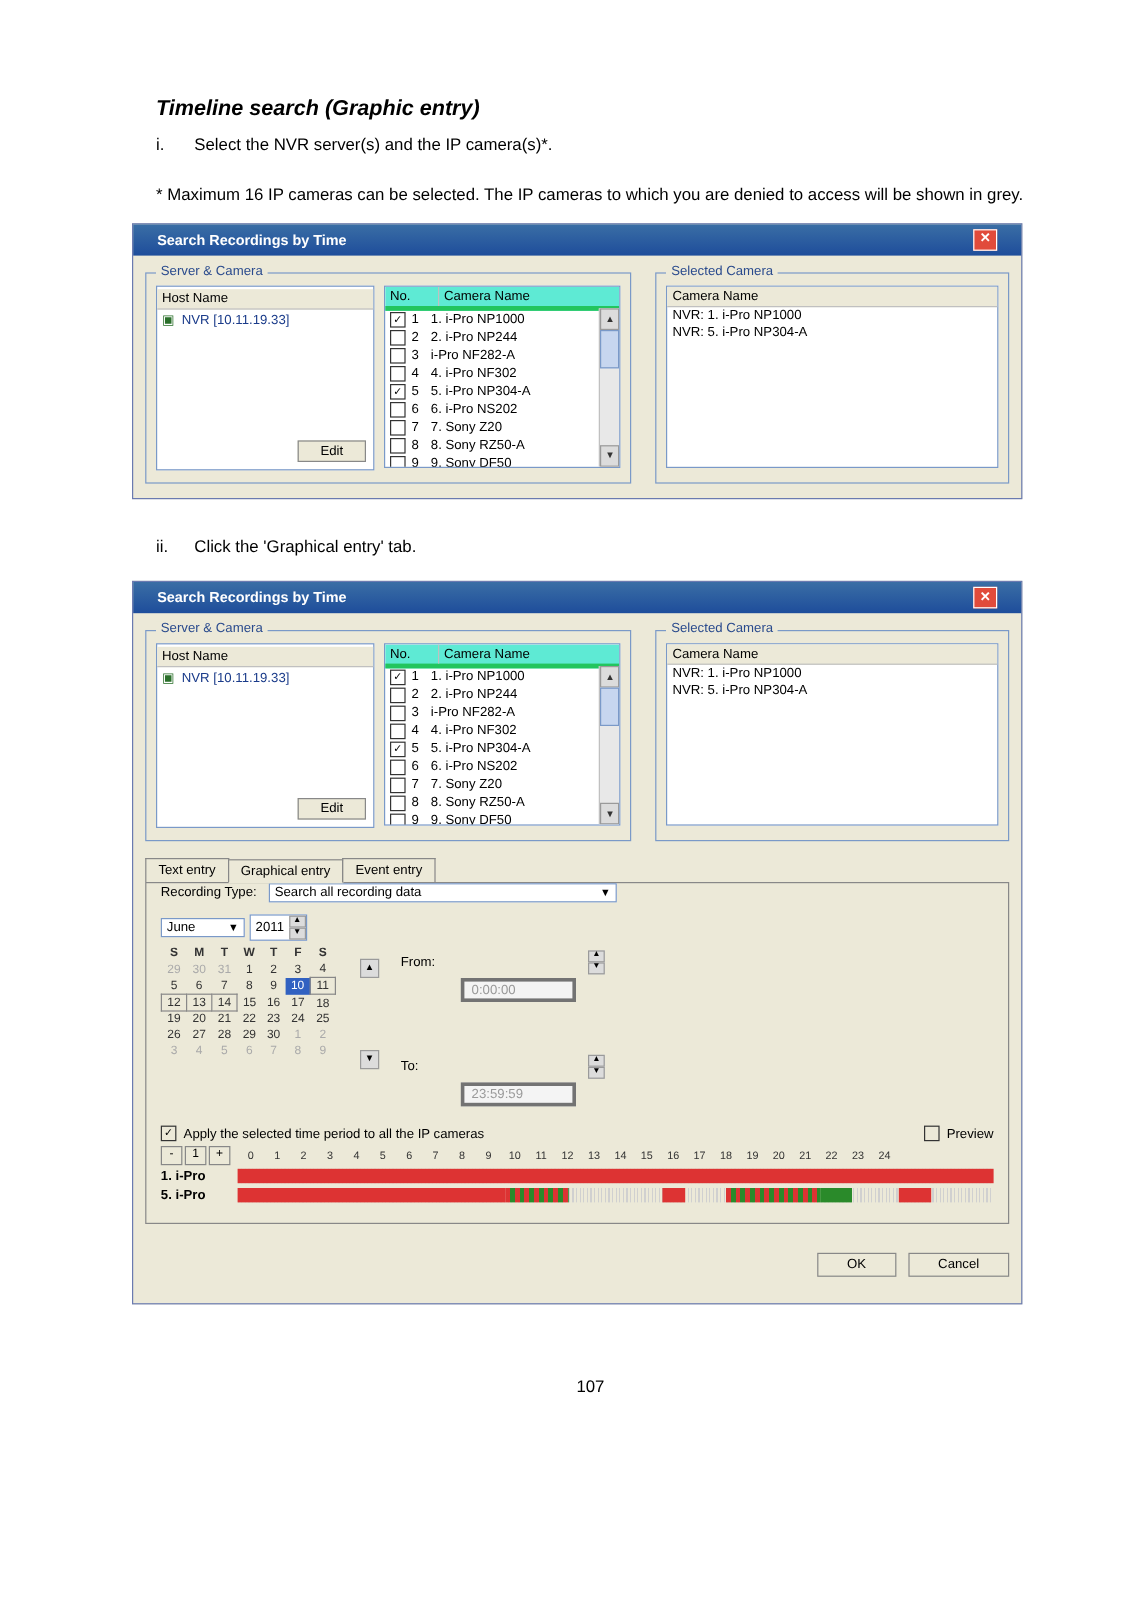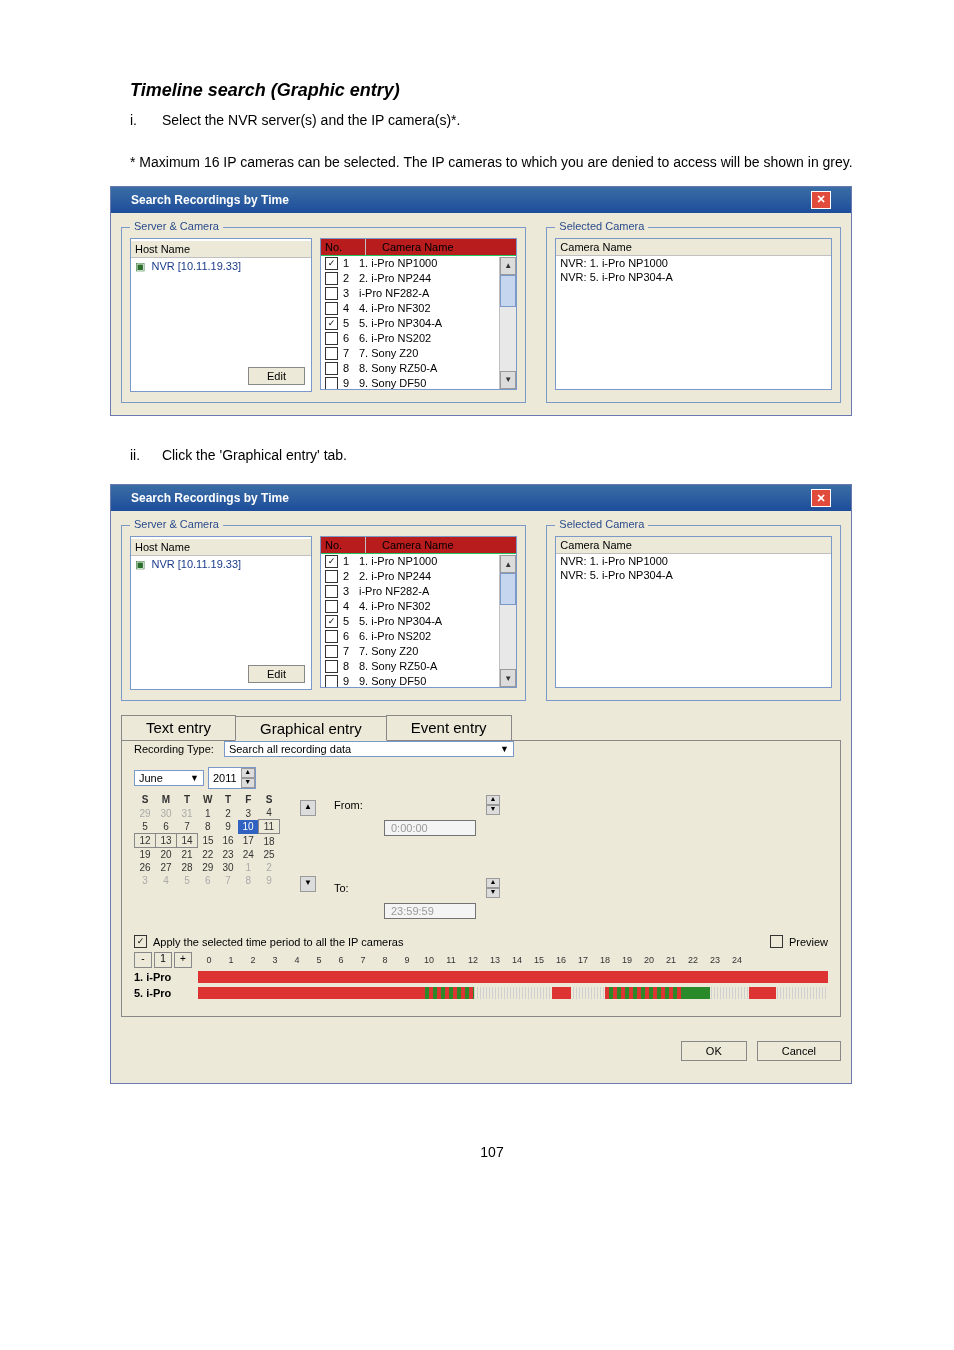--- a/index.html
+++ b/index.html
@@ -119,24 +119,23 @@
   .cam-panel {
     background: #fff;
     border: 1px solid #7a99c8;
     height: 150px;
     flex: 1;
     position: relative;
     overflow: hidden;
   }
   .cam-header-row {
     display: flex;
-    background: #b91c1c;
-    border-bottom: 1px solid #22c55e;
-    font-size: 11px;
-    gap: 12px;
+    background: #5eead4;
+    border-bottom: 4px solid #22c55e;
+    font-size: 11px;
   }
   .cam-header-row .h-no { width: 36px; padding: 2px 4px; border-right: 1px solid #c0c0c0;}
   .cam-header-row .h-name { flex:1; padding: 2px 4px;}
   .cam-list { }
   .cam-row {
     display: flex;
     font-size: 11px;
     padding: 0 4px;
     line-height: 15px;
   }
@@ -187,22 +186,22 @@
   }
 
   
   .tabs {
     display: flex;
     margin: 14px 0 0 0;
   }
   .tab {
     border: 1px solid #888;
     border-bottom: none;
-    padding: 3px 24px;
-    font-size: 15px;
+    padding: 3px 10px;
+    font-size: 11px;
     background: #ece9d8;
     margin-right: -1px;
     position: relative;
   }
   .tab.active {
     background: #ece9d8;
     border-bottom: 1px solid #ece9d8;
     z-index: 2;
     top: 1px;
   }
@@ -291,21 +290,21 @@
   .time-fields {
     font-size: 11px;
   }
   .time-row {
     display: flex;
     align-items: center;
     gap: 10px;
     margin: 6px 0;
   }
   .time-box {
-    border: 1px solid #737373;
+    border: 3px solid #737373;
     background: #f4f4f4;
     color: #9a9a9a;
     padding: 1px 6px;
     width: 78px;
     display: inline-block;
     margin-top: 47px;
   }
   .check-row {
     display: flex;
     align-items: center;

